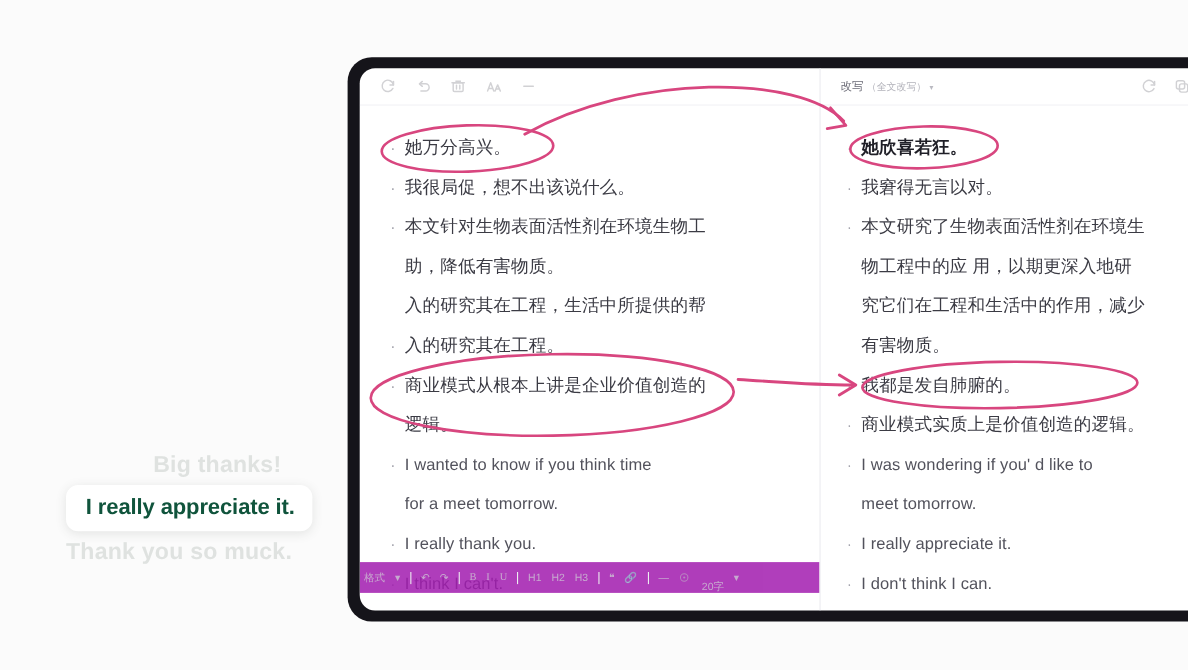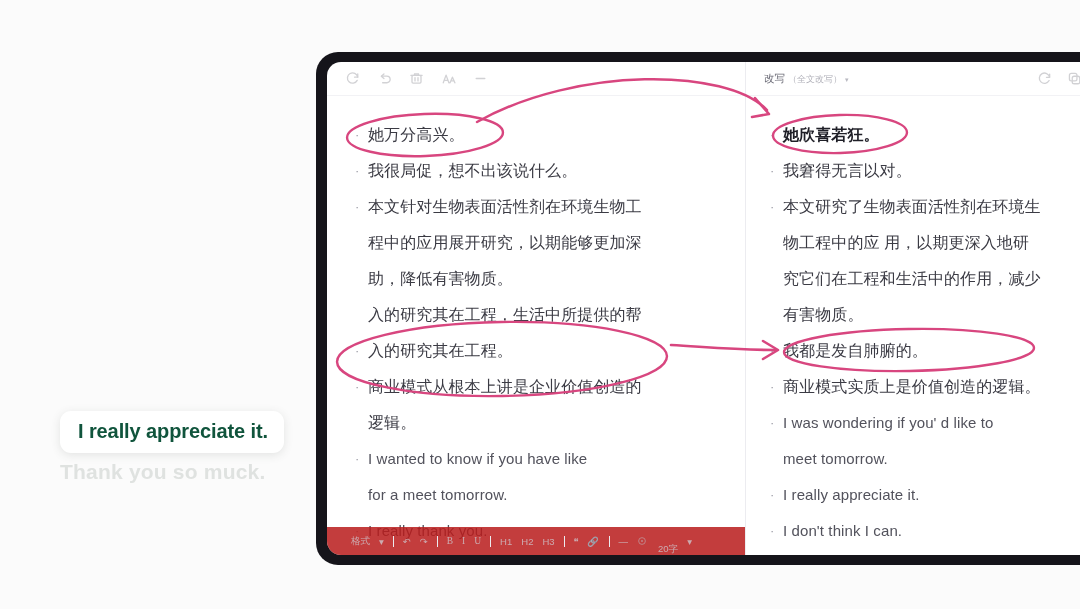--- a/index.html
+++ b/index.html
@@ -125,27 +125,27 @@
   }
   .line.cn .txt { font-size: 16px; }
   .line.en .txt { font-size: 15px; color: #52525c; }
 
   
   .line.emph .txt { color: #1f1f27; font-weight: bold; }
 
   
   #format-toolbar {
     position: absolute;
-    left: 0; right: 0; bottom: 0;
+    left: 0; right: 0; bottom: 16px;
     height: 28px;
     display: flex;
     align-items: center;
     gap: 9px;
-    padding: 0 24px;
-    background: #b91c1c;
+    padding: 0 4px;
+    background: #a21caf;
     font-size: 9.5px;
     color: #c7c7cf;
     opacity: .85;
     white-space: nowrap;
   }
   #format-toolbar .ft {
     opacity: .75;
     font-family: "Liberation Serif", serif;
   }
   #format-toolbar .ft.sans { font-family: "Liberation Sans", sans-serif; }
@@ -204,20 +204,21 @@
     height: 40px;
   }
   #cap-arrow svg { width: 100%; height: 100%; display: block; }
 </style>
 </head>
 <body>
 
 <div id="stage">
 
   <div id="caption-block">
+    <div class="cap-ghost" id="cap-top">Big thanks!</div>
 
     <div id="cap-pill">I really appreciate it.</div>
 
     <div class="cap-ghost" id="cap-bottom">Thank you so muck.</div>
   </div>
 
   <div id="cap-arrow">
     <svg viewBox="0 0 70 40" fill="none">
       <path d="M66 11 C54 7, 36 9, 20 22" stroke="#126448" stroke-width="3.1" stroke-linecap="round"></path>
       <path d="M30 17 L18 23 L30 28 Z" fill="#126448"></path>
@@ -276,45 +277,41 @@
               <div class="line cn">
                 <span class="bullet">·</span>
                 <span class="txt">我很局促，想不出该说什么。</span>
               </div>
               <div class="line cn">
                 <span class="bullet">·</span>
                 <span class="txt">本文针对生物表面活性剂在环境生物工</span>
               </div>
               <div class="line cn">
                 <span class="bullet"></span>
-                <span class="txt">程中的应用展开研究，以期能够更加深</span>
-              </div>
-              <div class="line cn">
-                <span class="bullet"></span>
                 <span class="txt">助，降低有害物质。</span>
               </div>
               <div class="line cn">
                 <span class="bullet"></span>
                 <span class="txt">入的研究其在工程，生活中所提供的帮</span>
               </div>
               <div class="line cn">
                 <span class="bullet">·</span>
                 <span class="txt">入的研究其在工程。</span>
               </div>
               <div class="line cn">
                 <span class="bullet">·</span>
                 <span class="txt">商业模式从根本上讲是企业价值创造的</span>
               </div>
               <div class="line cn">
                 <span class="bullet"></span>
                 <span class="txt">逻辑。</span>
               </div>
               <div class="line en">
                 <span class="bullet">·</span>
-                <span class="txt">I wanted to know if you have like</span>
+                <span class="txt">I wanted to know if you think time</span>
               </div>
               <div class="line en">
                 <span class="bullet"></span>
                 <span class="txt">for a meet tomorrow.</span>
               </div>
               <div class="line en">
                 <span class="bullet">·</span>
                 <span class="txt">I really thank you.</span>
               </div>
               <div class="line en">

